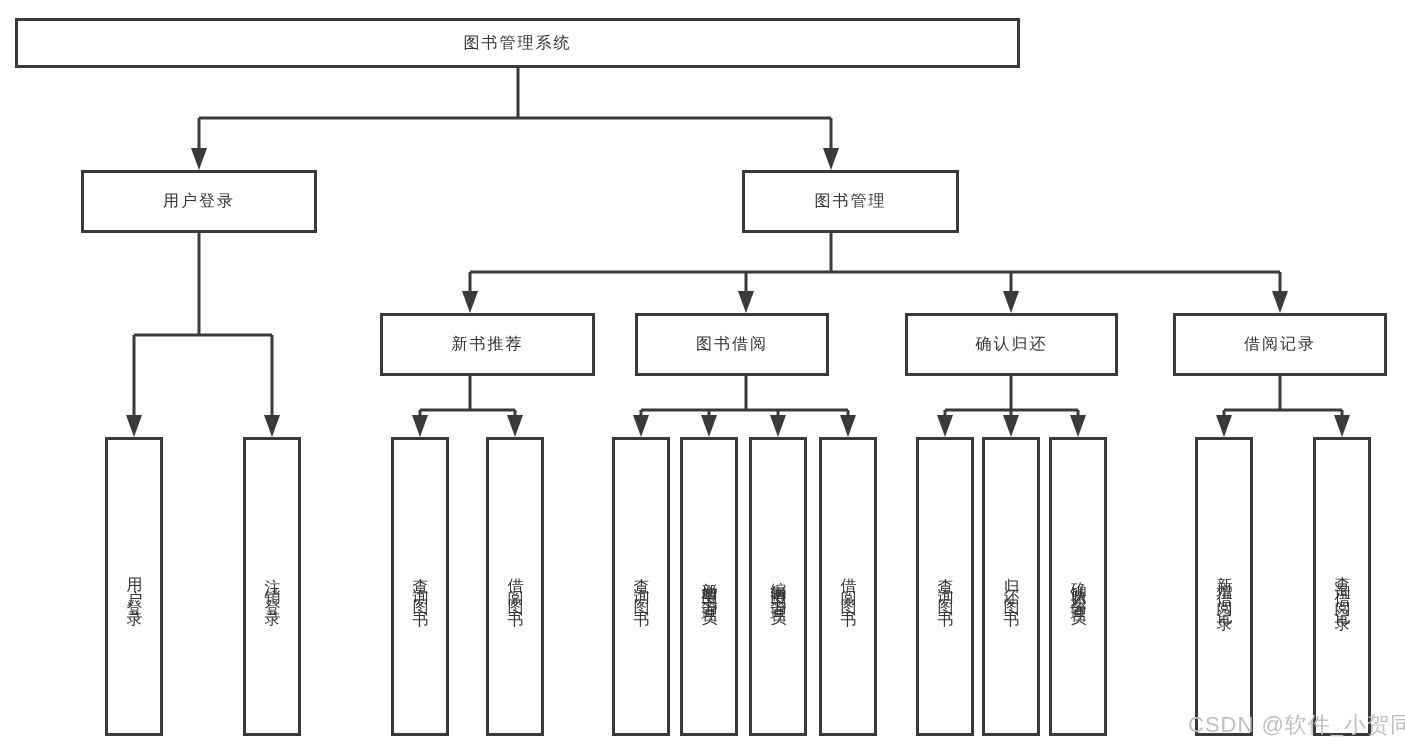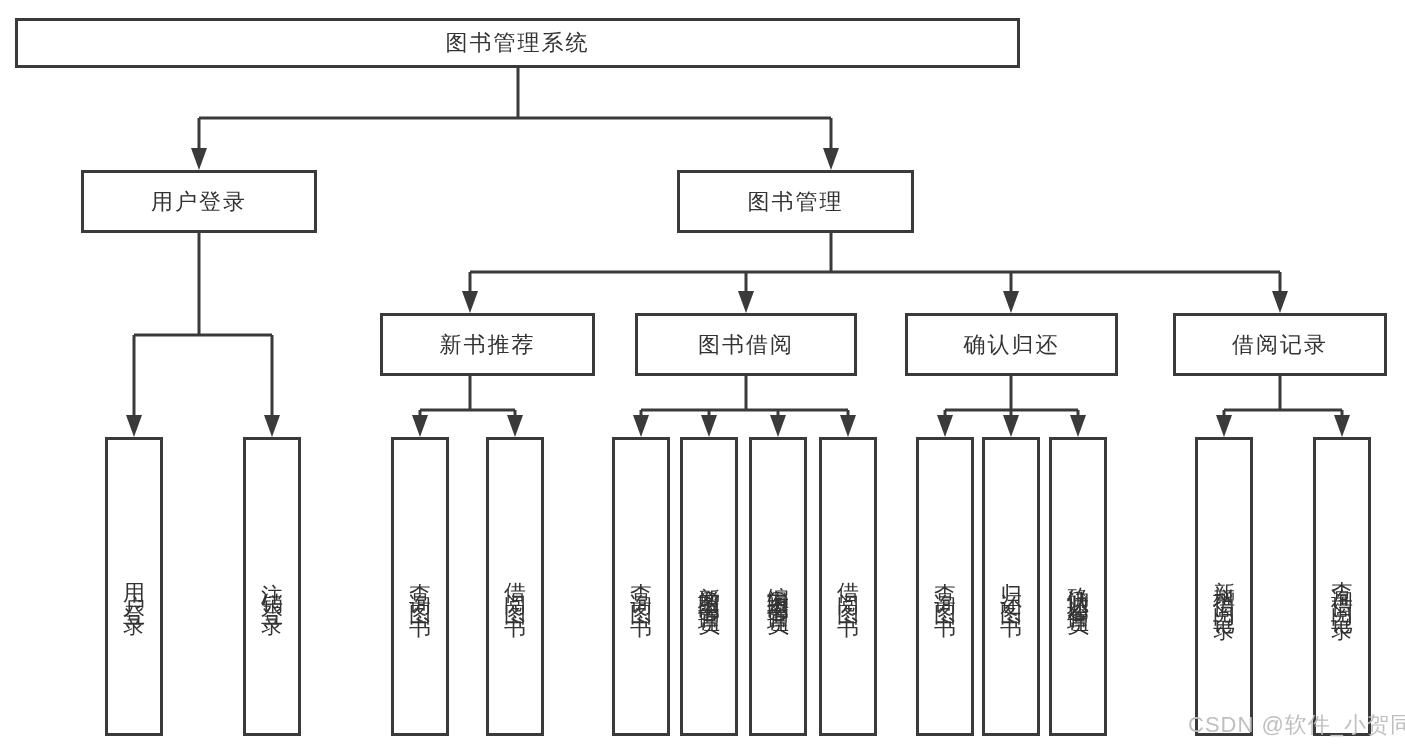--- a/index.html
+++ b/index.html
@@ -6,21 +6,21 @@
   body {
     width:1405px; height:747px; position:relative; overflow:hidden;
     background:#ffffff;
     font-family:"Liberation Sans", "DejaVu Sans", sans-serif;
   }
   svg.connectors { position:absolute; left:0; top:0; z-index:1; }
   .box {
     position:absolute; box-sizing:border-box; z-index:2;
     border:3px solid #3a3a3a; background:#ffffff;
     display:flex; align-items:center; justify-content:center;
-    color:#333333; font-size:22px;
+    color:#333333; font-size:16px;
   }
   .hbox span { letter-spacing:2px; white-space:nowrap; }
   .leaf span.v {
     writing-mode:vertical-rl; text-orientation:mixed;
     white-space:nowrap;
   }
   .watermark {
     position:absolute; left:1188px; top:710px; z-index:3;
     font-size:22px; color:#bfbfbf; letter-spacing:1px; white-space:nowrap;
   }
@@ -96,28 +96,28 @@
     </g>
   </svg>
 
   <div class="box hbox" style="left:15px; top:18px; width:1005px; height:50px;">
     <span>图书管理系统</span>
   </div>
 
   <div class="box hbox" style="left:81px; top:170px; width:236px; height:63px;">
     <span>用户登录</span>
   </div>
-  <div class="box hbox" style="left:677px; top:170px; width:237px; height:63px;">
+  <div class="box hbox" style="left:742px; top:170px; width:217px; height:63px;">
     <span>图书管理</span>
   </div>
 
   <div class="box hbox" style="left:380px; top:313px; width:215px; height:63px;">
     <span>新书推荐</span>
   </div>
-  <div class="box hbox" style="left:635px; top:313px; width:222px; height:63px;">
+  <div class="box hbox" style="left:635px; top:313px; width:194px; height:63px;">
     <span>图书借阅</span>
   </div>
   <div class="box hbox" style="left:905px; top:313px; width:213px; height:63px;">
     <span>确认归还</span>
   </div>
   <div class="box hbox" style="left:1173px; top:313px; width:214px; height:63px;">
     <span>借阅记录</span>
   </div>
 
   <div class="box leaf" style="left:105px; top:437px; width:58px; height:299px;">

